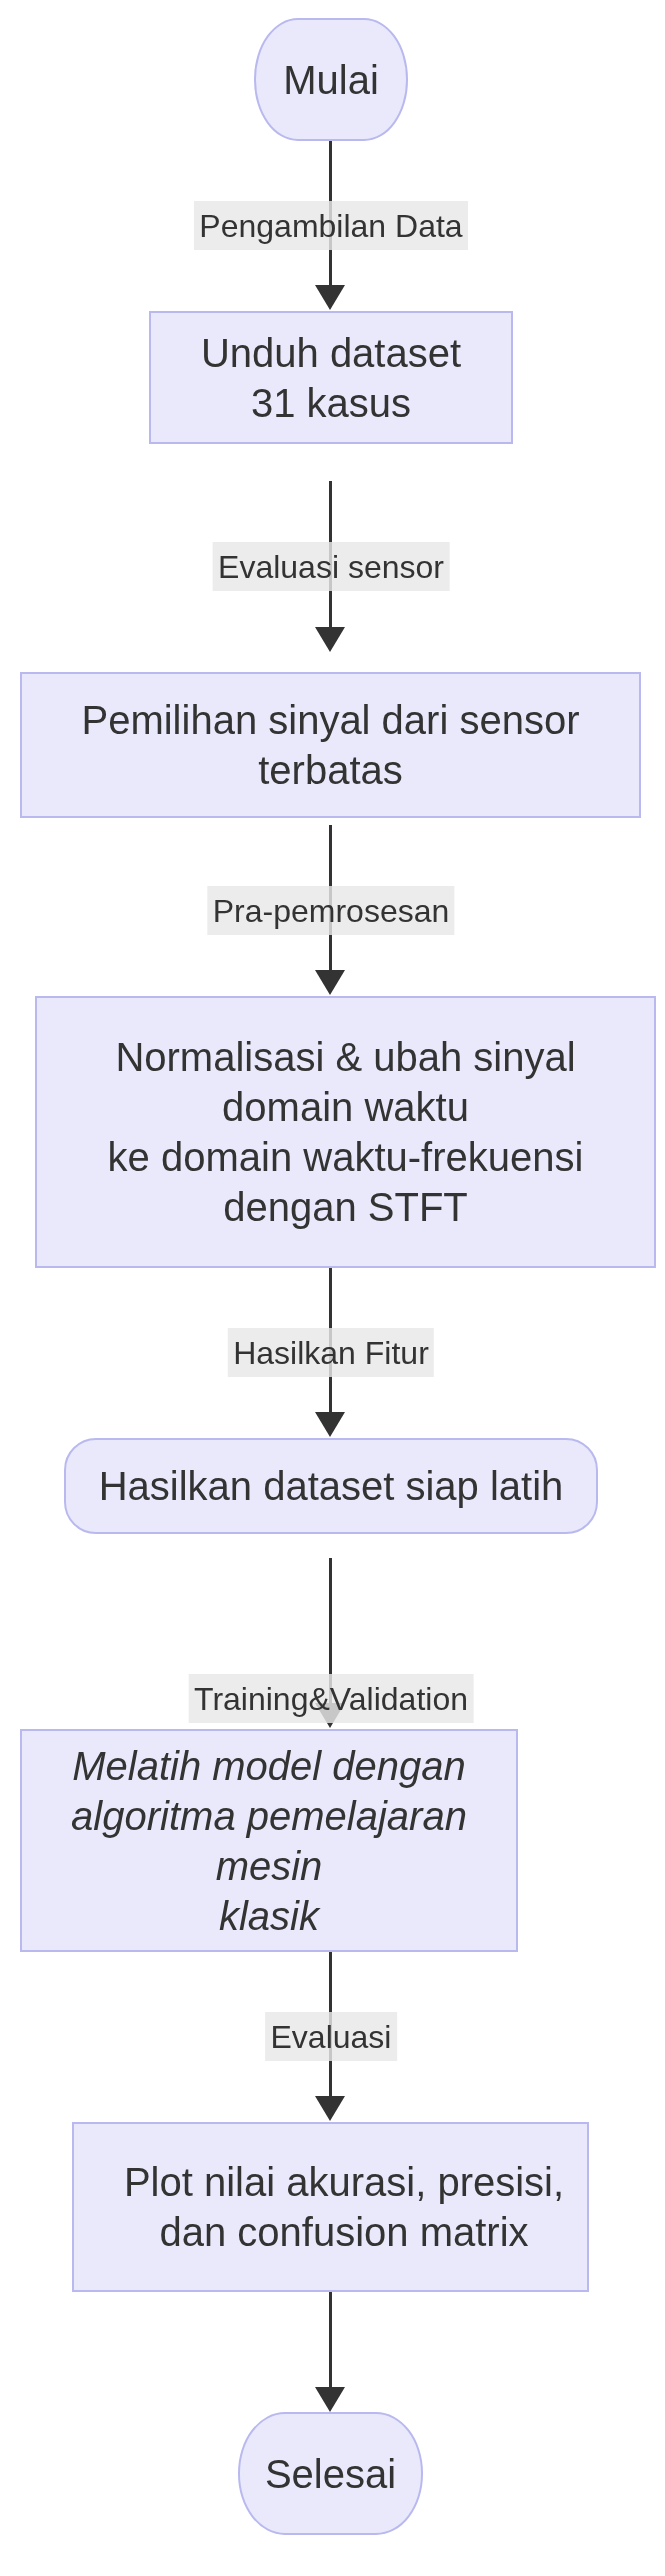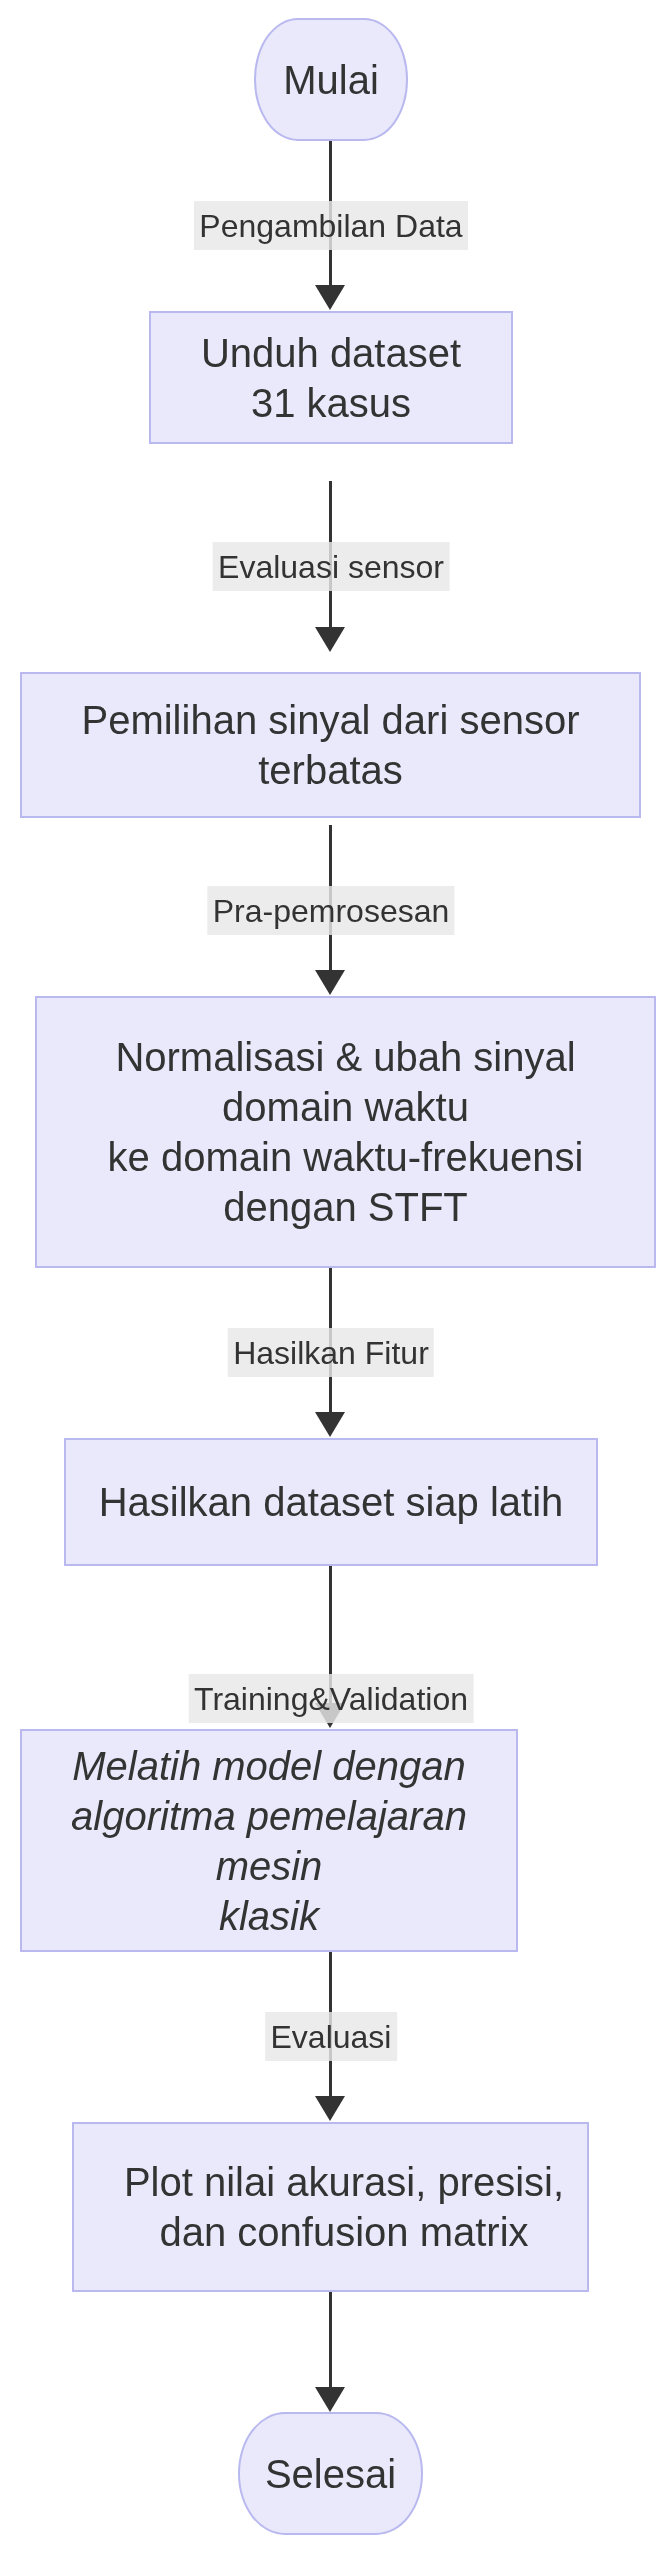--- a/index.html
+++ b/index.html
@@ -86,21 +86,21 @@
 31 kasus</div>
 
 <div class="node" style="left:20px; top:672px; width:621px; height:146px;">Pemilihan sinyal dari sensor
 terbatas</div>
 
 <div class="node" style="left:20px; top:996px; width:621px; height:272px;margin-left:15px;">Normalisasi &amp; ubah sinyal
 domain waktu
 ke domain waktu-frekuensi
 dengan STFT</div>
 
-<div class="node" style="left:64px; top:1438px; width:534px; height:128px;">Hasilkan dataset siap latih</div>
+<div class="node" style="left:64px; top:1438px; width:534px; height:96px;border-radius:32px;">Hasilkan dataset siap latih</div>
 
 <div class="node" style="left:20px; top:1729px; width:498px; height:223px;font-style:italic;">Melatih model dengan
 algoritma pemelajaran mesin
 klasik</div>
 
 <div class="node" style="left:72px; top:2122px; width:517px; height:170px;padding-left:27px;">Plot nilai akurasi, presisi,
 dan confusion matrix</div>
 
 <div class="node stadium-end" style="left:238px; top:2412px; width:185px; height:123px;text-align:right;">Selesai</div>
 

